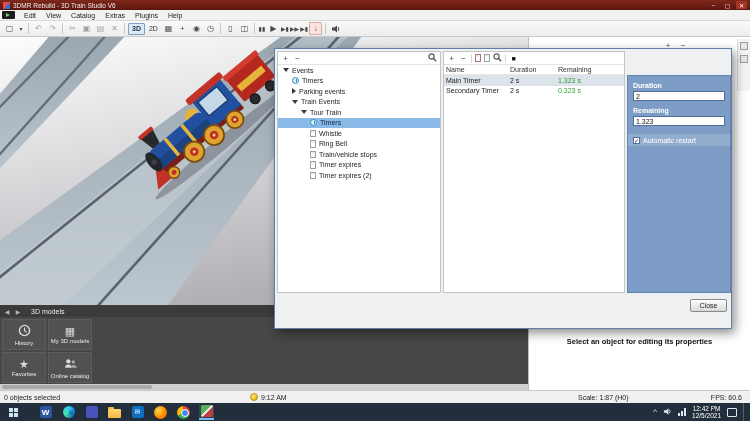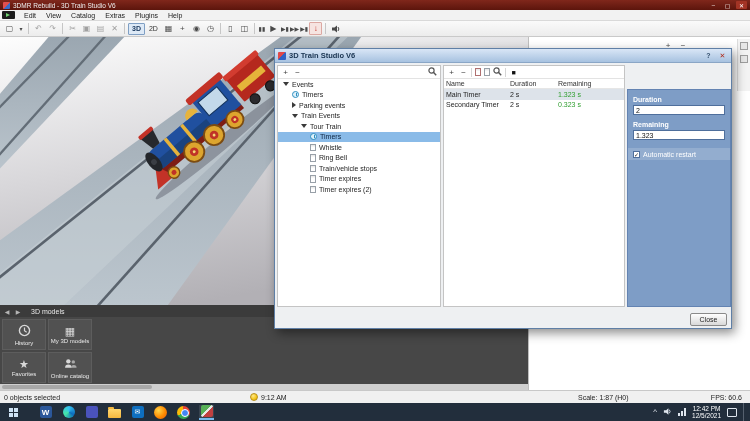--- a/index.html
+++ b/index.html
@@ -261,20 +261,21 @@
 
   <div class="rpanel">
     <div class="rp-tools">
       <span class="tbi">+</span>
       <span class="tbi">−</span>
     </div>
     <div class="rp-strip">
       <span class="rp-tab"></span>
       <span class="rp-tab"></span>
     </div>
+    <div class="rp-hint">Select an object for editing its properties</div>
   </div>
 
   <div class="models-header">
     <span class="mh-arrow">◀</span>
     <span class="mh-arrow">▶</span>
     <span class="mh-label">3D models</span>
   </div>
   <div class="models-panel">
     <div class="tile" style="left:2px;top:2px">
       <span class="tico">
@@ -370,26 +371,20 @@
       <span class="clock">
         <span>12:42 PM</span>
         <span>12/5/2021</span>
       </span>
       <span class="action"></span>
       <span class="showdesk"></span>
     </span>
   </div>
 
   <div class="dialog">
-    <div class="dlg-title">
-      <span class="dlg-ico"></span>
-      <span class="d-text">3D Train Studio V6</span>
-      <span class="dlg-btn">?</span>
-      <span class="dlg-btn x">✕</span>
-    </div>
     <div class="dlg-body">
 
       <div class="col tree-col">
         <div class="col-tools">
           <span class="cti">+</span>
           <span class="cti">−</span>
           <span class="ml-auto">
             <svg width="9" height="9" viewBox="0 0 9 9">
                 <circle cx="3.5" cy="3.5" r="2.6" fill="none" stroke="#555" stroke-width="1.2"></circle>
                 <line x1="5.6" y1="5.6" x2="8.2" y2="8.2" stroke="#555" stroke-width="1.4"></line>

